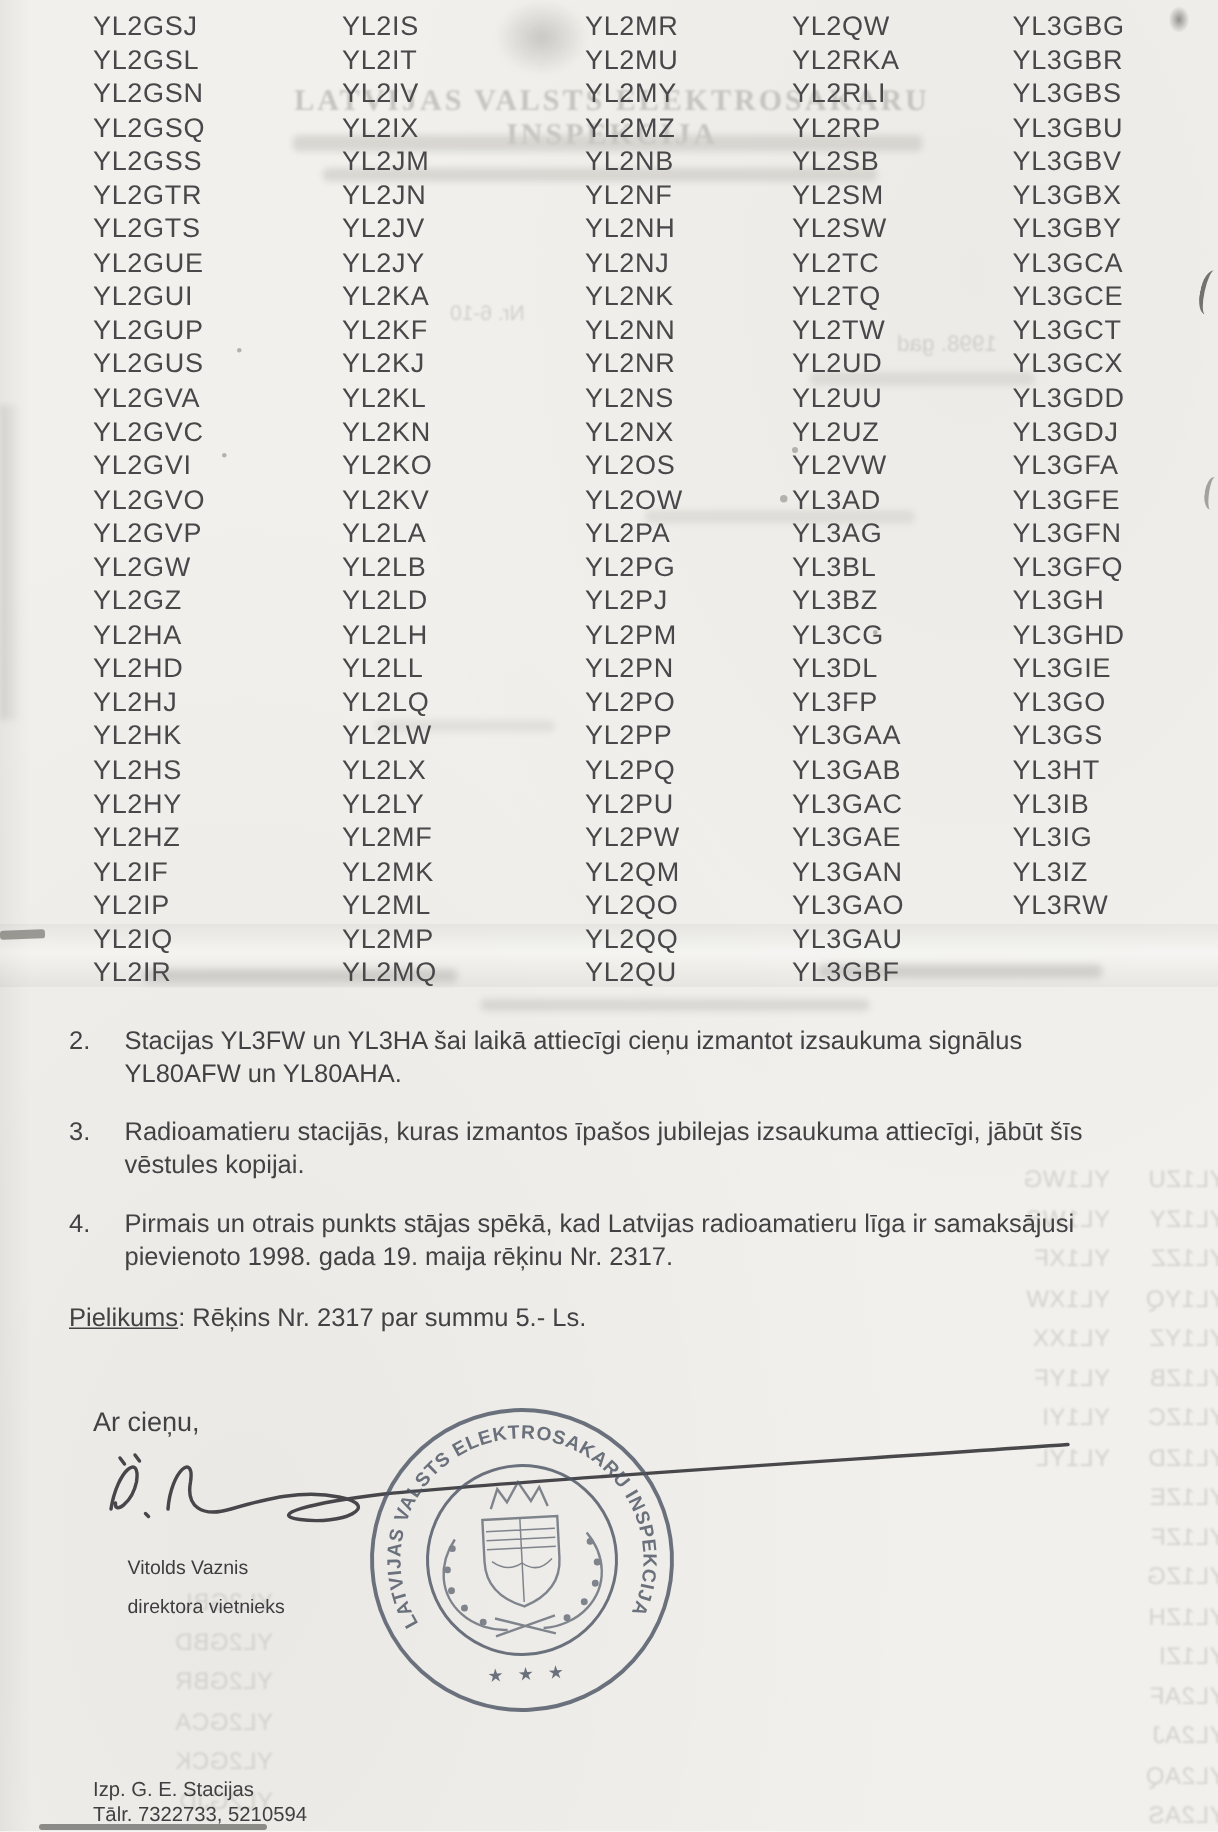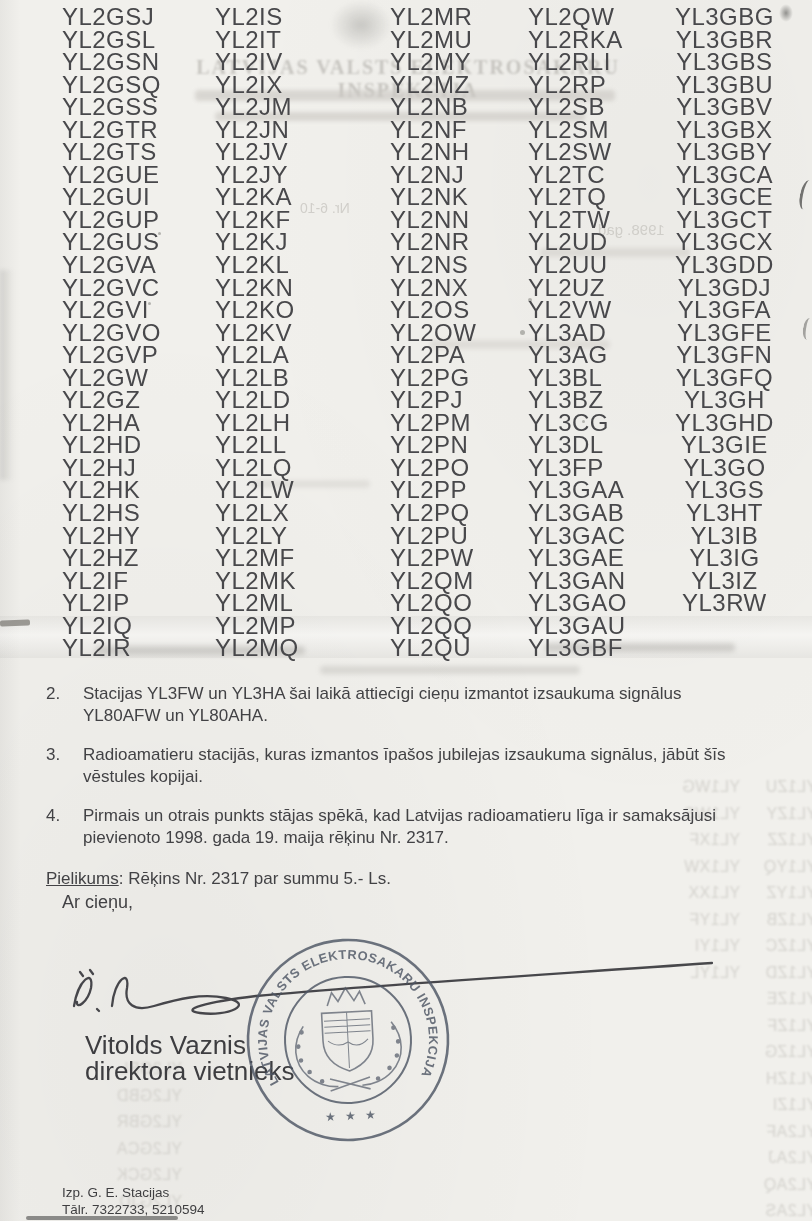--- a/index.html
+++ b/index.html
@@ -23,33 +23,33 @@
   }
   .ghost-emblem{ left:330px; top:0; width:62px; height:50px;
     background:radial-gradient(ellipse at center, rgba(140,140,136,.4), transparent 70%);
     filter:blur(2px); }
   .ghost-bar{ background:#ccc9c4; border-radius:4px; filter:blur(2.2px); opacity:.65; }
   .ghost-frag{ transform:scaleX(-1); color:#c9c7c2; opacity:.8; filter:blur(.7px); font-size:14px; }
   .ghost-col{ transform:scaleX(-1); color:#cfcdc8; opacity:.85; filter:blur(.8px);
     font-size:16px; letter-spacing:.4px; }
   .ghost-col div{ height:26.5px; }
   
-  .cs-col{ position:absolute; top:6px; font-size:24px; line-height:22.55px;
+  .cs-col{ position:absolute; top:6px; font-size:18px; line-height:22.55px;
     letter-spacing:.45px; color:#48484b; }
   
   .paras{ position:absolute; left:46px; top:683px; width:702px; font-size:17px; line-height:21.5px; }
   .para{ position:relative; margin-bottom:18px; }
   .para .num{ position:absolute; left:0; top:0; }
   .para .ptext{ display:block; margin-left:37px; }
   .attach{ position:relative; margin-top:20px; margin-left:0; }
   .attach .lbl{ text-decoration:underline; }
   
-  .salutation{ position:absolute; left:62px; top:892px; font-size:18px; }
+  .salutation{ position:absolute; left:62px; top:938px; font-size:18px; }
   .sig-svg{ position:absolute; left:60px; top:946px; }
-  .name-block{ position:absolute; left:85px; top:1032px; font-size:26px; line-height:26px; color:#3d3d40; }
+  .name-block{ position:absolute; left:85px; top:1032px; font-size:13px; line-height:26px; color:#3d3d40; }
   
   .footer{ position:absolute; left:62px; top:1184px; font-size:13.5px; line-height:17px; color:#3f3f41; }
   
   .stamp{ position:absolute; left:236px; top:928px; opacity:.82; }
   
   .crease{ position:absolute; left:0; top:616px; width:812px; height:42px;
     background:linear-gradient(180deg, rgba(0,0,0,0.035), rgba(255,255,255,0.35) 45%, rgba(0,0,0,0.04)); }
   .smudge{ position:absolute; background:#9c9a95; opacity:.35; filter:blur(2.5px); border-radius:4px; }
   .edge-dash{ position:absolute; left:0; top:620px; width:30px; height:6px; background:#77756f;
     opacity:.7; border-radius:2px; transform:rotate(-2deg); }
@@ -161,21 +161,21 @@
         <div>YL2HJ</div>
         <div>YL2HK</div>
         <div>YL2HS</div>
         <div>YL2HY</div>
         <div>YL2HZ</div>
         <div>YL2IF</div>
         <div>YL2IP</div>
         <div>YL2IQ</div>
         <div>YL2IR</div>
       </div>
-    <div class="cs-col" style="left:215px;">
+    <div class="cs-col" style="left:228px;">
         <div>YL2IS</div>
         <div>YL2IT</div>
         <div>YL2IV</div>
         <div>YL2IX</div>
         <div>YL2JM</div>
         <div>YL2JN</div>
         <div>YL2JV</div>
         <div>YL2JY</div>
         <div>YL2KA</div>
         <div>YL2KF</div>
@@ -254,21 +254,21 @@
         <div>YL3FP</div>
         <div>YL3GAA</div>
         <div>YL3GAB</div>
         <div>YL3GAC</div>
         <div>YL3GAE</div>
         <div>YL3GAN</div>
         <div>YL3GAO</div>
         <div>YL3GAU</div>
         <div>YL3GBF</div>
       </div>
-    <div class="cs-col" style="left:675px;text-align:center;">
+    <div class="cs-col" style="left:675px;">
         <div>YL3GBG</div>
         <div>YL3GBR</div>
         <div>YL3GBS</div>
         <div>YL3GBU</div>
         <div>YL3GBV</div>
         <div>YL3GBX</div>
         <div>YL3GBY</div>
         <div>YL3GCA</div>
         <div>YL3GCE</div>
         <div>YL3GCT</div>
@@ -291,21 +291,21 @@
         <div>YL3RW</div>
       </div>
 
     <div class="paras">
       <div class="para">
         <span class="num">2.</span>
         <span class="ptext">Stacijas YL3FW un YL3HA šai laikā attiecīgi cieņu izmantot izsaukuma signālus YL80AFW un YL80AHA.</span>
       </div>
       <div class="para">
         <span class="num">3.</span>
-        <span class="ptext">Radioamatieru stacijās, kuras izmantos īpašos jubilejas izsaukuma signālus, jābūt šīs vēstules kopijai.</span>
+        <span class="ptext">Radioamatieru stacijās, kuras izmantos īpašos jubilejas izsaukuma attiecīgi, jābūt šīs vēstules kopijai.</span>
       </div>
       <div class="para">
         <span class="num">4.</span>
         <span class="ptext">Pirmais un otrais punkts stājas spēkā, kad Latvijas radioamatieru līga ir samaksājusi pievienoto 1998. gada 19. maija rēķinu Nr. 2317.</span>
       </div>
       <div class="attach">
         <span class="lbl">Pielikums</span><span>: Rēķins Nr. 2317 par summu 5.- Ls.</span>
       </div>
     </div>
 

